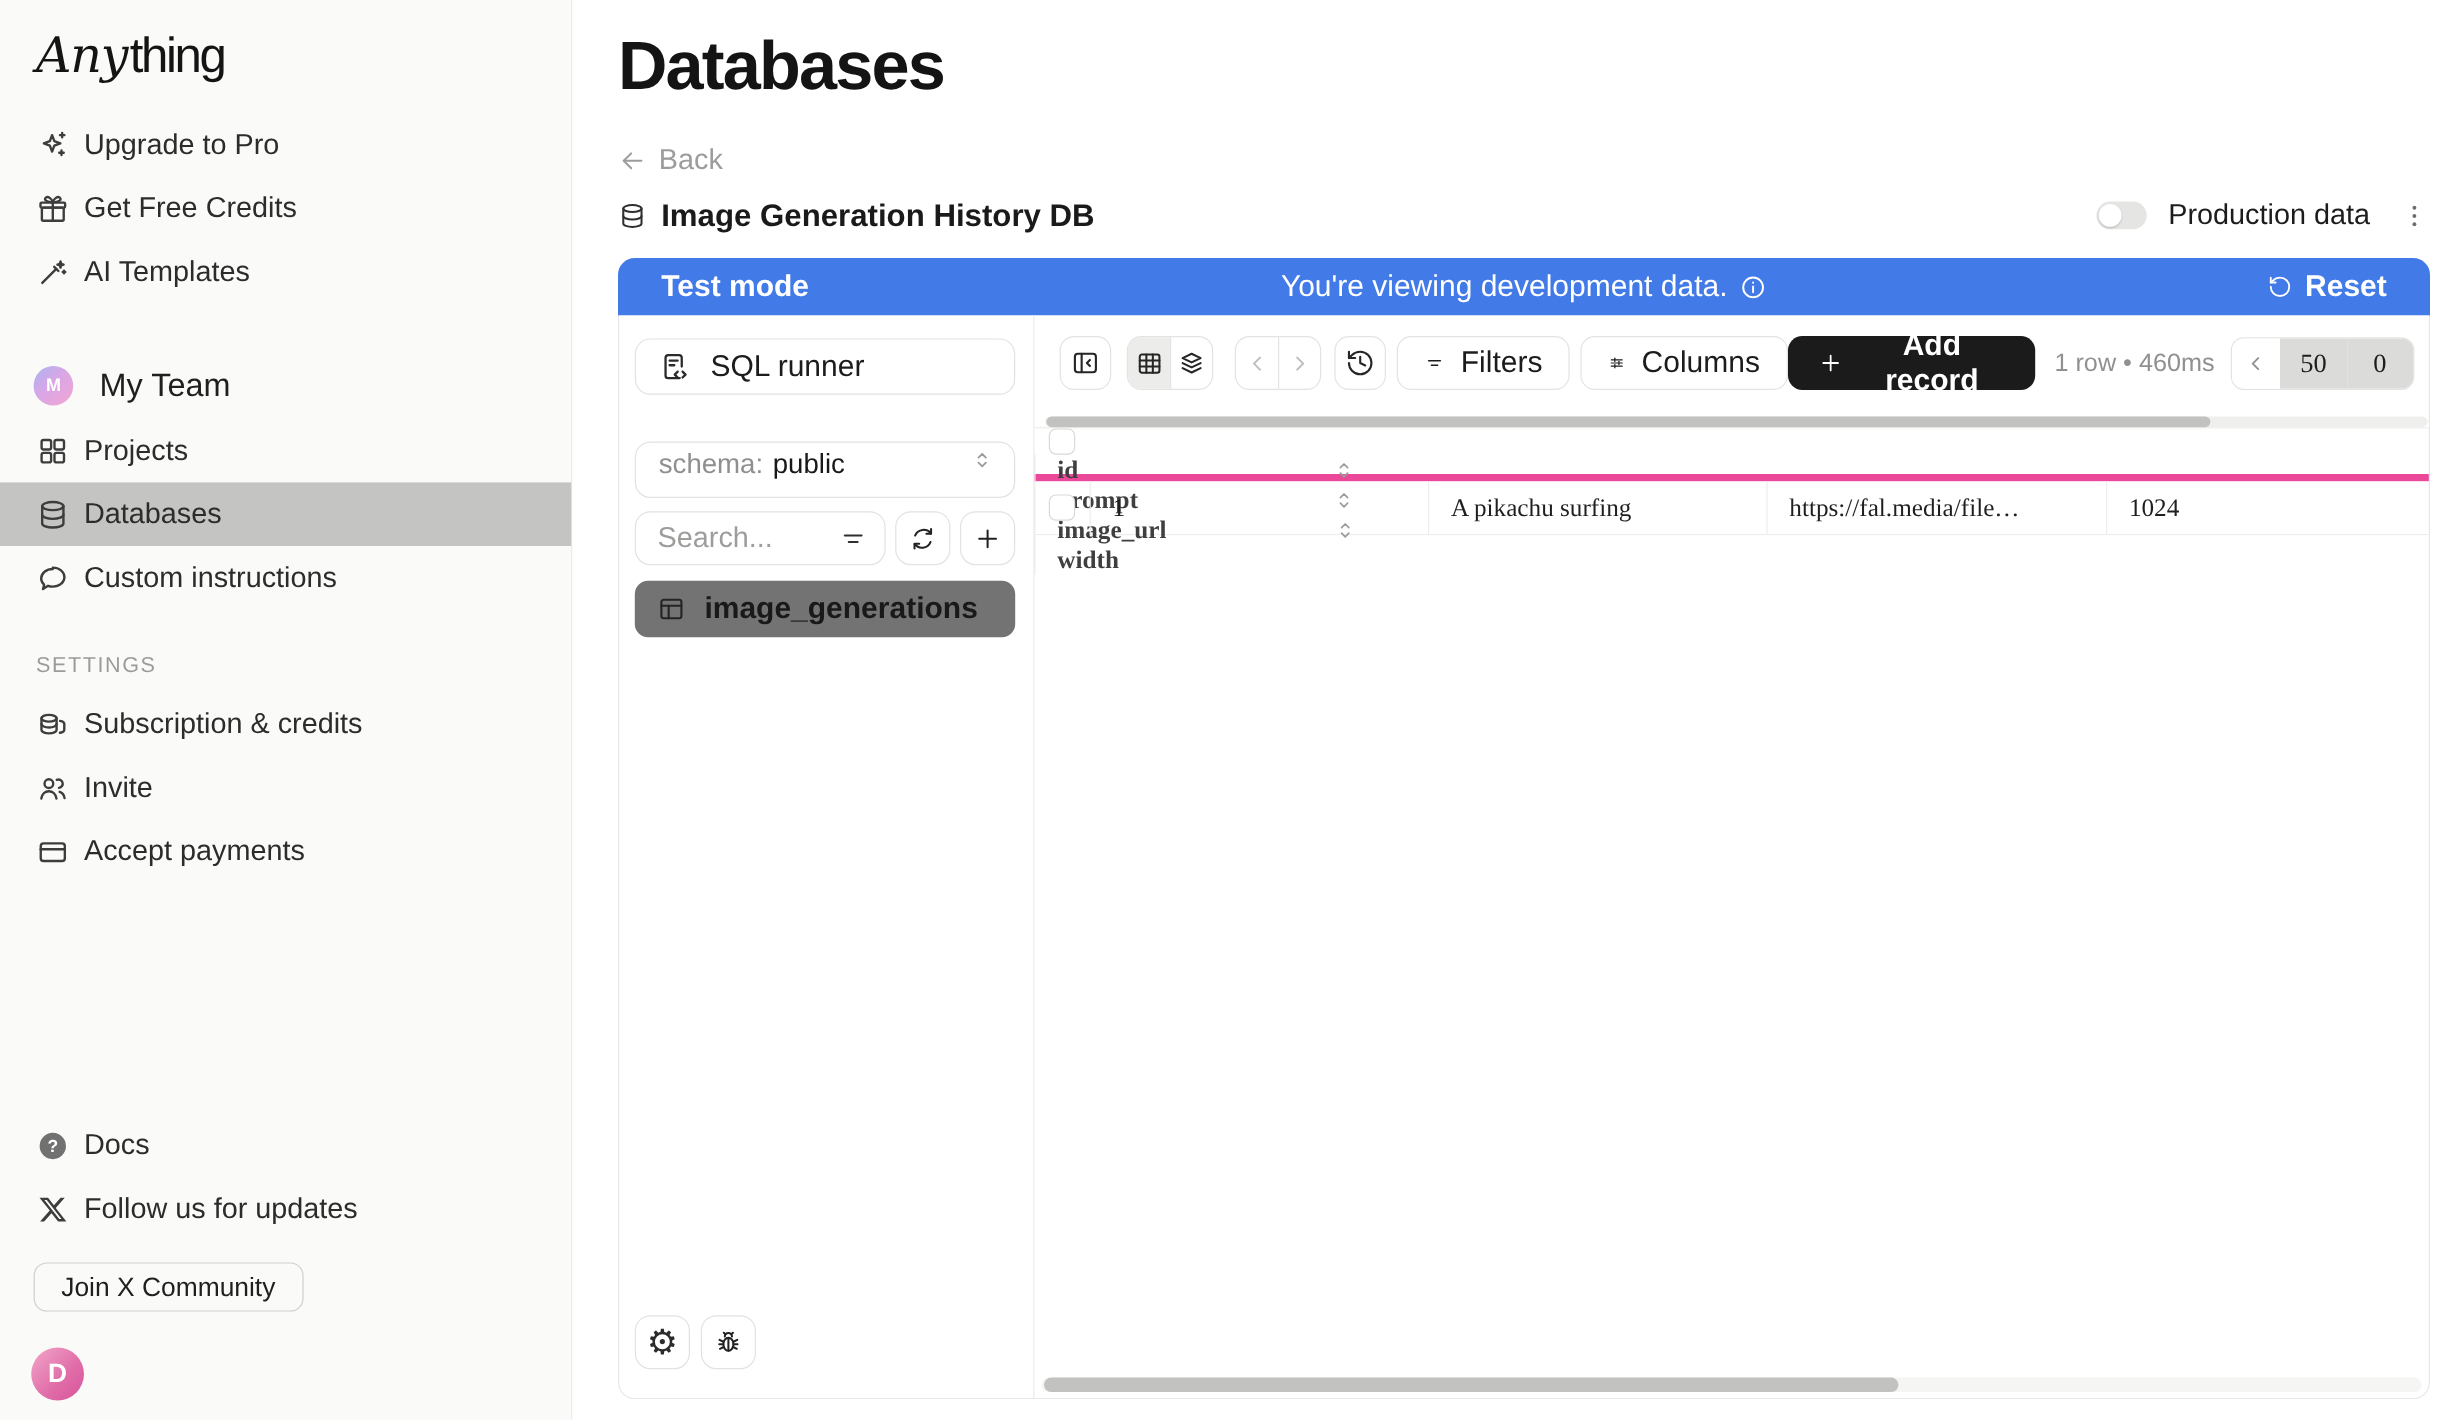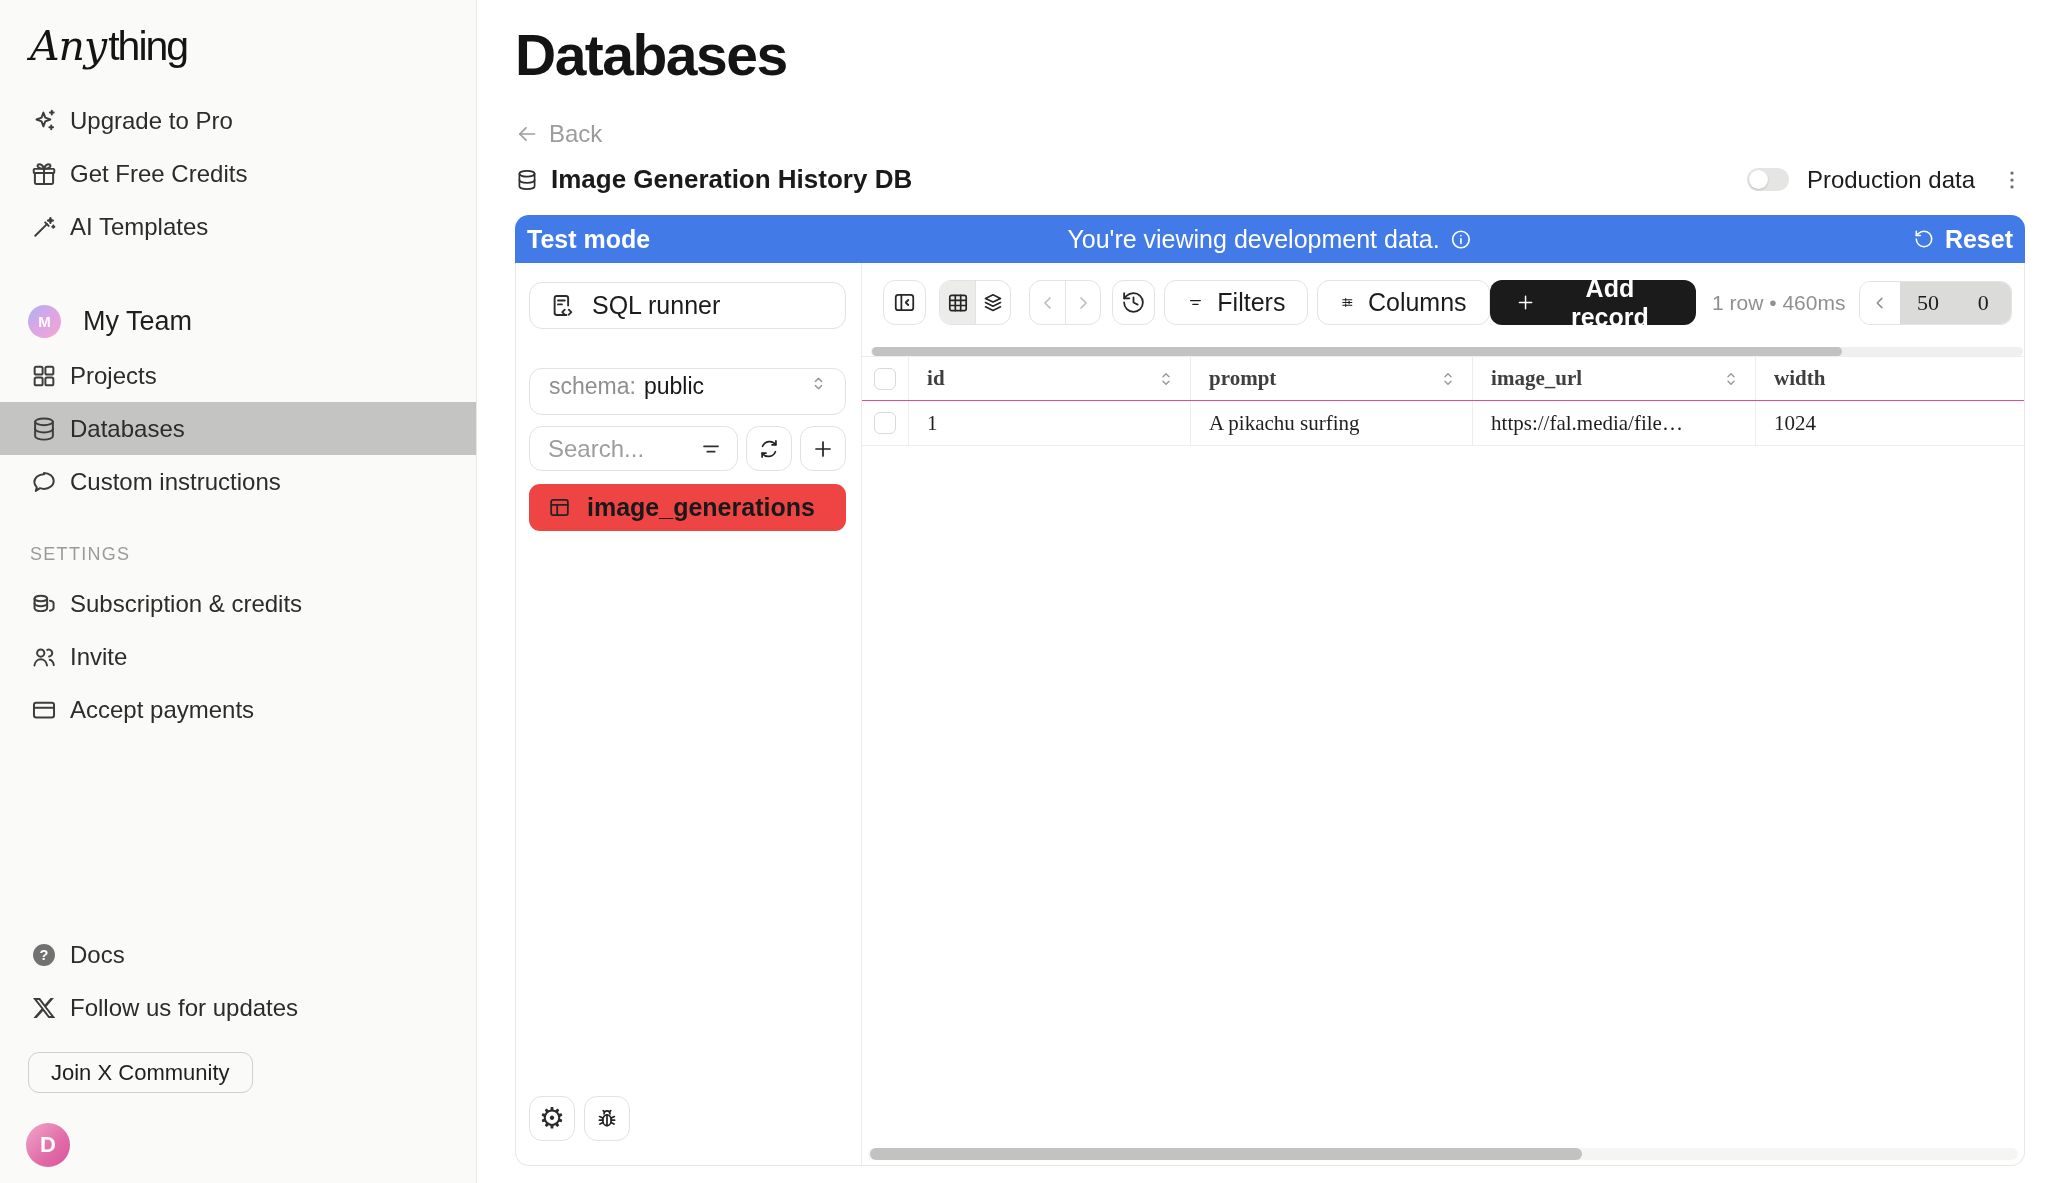--- a/index.html
+++ b/index.html
@@ -43,21 +43,21 @@
   .db-left .dicon { width:24px; height:24px; color:#2f2f2f; }
   .prod-right { display:flex; align-items:center; gap:18px; }
   .toggle { width:42px; height:23px; border-radius:12px; background:#E5E5E3; position:relative; }
   .toggle .knob { position:absolute; left:2px; top:2px; width:19px; height:19px; border-radius:50%; background:#fff; box-shadow:0 1px 2px rgba(0,0,0,.18); }
   .prod-label { font-size:24px; color:#1c1c1c; }
   .dots { width:26px; height:26px; color:#6e6e6e; margin-left:6px; }
 
   
   .card { margin-top:20px; width:1510px; }
   .banner { height:48px; background:#427AE8; border-radius:14px 14px 0 0; position:relative;
-    display:flex; align-items:center; color:#fff; font-size:25px; padding:0 12px; }
+    display:flex; align-items:center; color:#fff; font-size:25px; padding:0 36px; }
   .banner .bn-left { font-weight:600; }
   .banner .bn-center { position:absolute; left:50%; transform:translateX(-50%); display:flex; align-items:center; gap:10px; white-space:nowrap; }
   .banner .bn-center .iicon { width:23px; height:23px; }
   .banner .bn-right { margin-left:auto; display:flex; align-items:center; gap:10px; font-weight:600; }
   .banner .bn-right .ricon { width:22px; height:22px; }
 
   .card-body { height:903px; background:#fff; border:1px solid #E7E7E5; border-top:none;
     border-radius:0 0 14px 14px; display:flex; position:relative; }
 
   
@@ -72,21 +72,21 @@
   .schema-select .updown { margin-left:auto; width:21px; height:21px; color:#9a9a9a; }
   .search-row { margin-top:11px; display:flex; gap:8px; }
   .search-box { flex:1; height:45px; border:1.5px solid #E2E2E0; border-radius:13px; background:#fff;
     display:flex; align-items:center; padding:0 14px 0 18px; }
   .search-box input { border:none; outline:none; width:100%; font-size:24px; color:#1c1c1c; background:transparent; font-family:"Liberation Sans",sans-serif; }
   .search-box input::placeholder { color:#9D9D9B; }
   .search-box .ficon { width:24px; height:24px; color:#2f2f2f; flex:0 0 auto; }
   .sq-btn { width:46px; height:45px; border:1.5px solid #E2E2E0; border-radius:13px; background:#fff;
     display:flex; align-items:center; justify-content:center; color:#222; }
   .sq-btn .qicon { width:24px; height:24px; }
-  .table-chip { margin-top:13px; width:100%; height:47px; border-radius:11px; background:#ef4444;
+  .table-chip { margin-top:13px; width:100%; height:47px; border-radius:11px; background:#737373;
     display:flex; align-items:center; gap:15px; padding:0 18px; font-size:25px; font-weight:700; color:#191919; }
   .table-chip .chicon { width:25px; height:25px; color:#242424; }
   .tools-bottom { position:absolute; left:13px; bottom:24px; display:flex; gap:9px; }
   .gear-glyph { font-family:"DejaVu Sans", sans-serif; font-size:29px; line-height:1; color:#2b2b2b; }
 
   
   .grid-area { flex:1; position:relative; padding-top:17px; }
   .gtoolbar { display:flex; align-items:center; padding:0 12px 0 21px; height:45px; }
   .gt-btn { height:45px; min-width:43px; border:1.5px solid #E3E3E1; border-radius:12px; background:#fff;
     display:flex; align-items:center; justify-content:center; color:#262626; }
@@ -106,21 +106,21 @@
   .pager .pg-prev { width:43px; display:flex; align-items:center; justify-content:center; color:#8f8f8f; background:#fff; }
   .pager .pg-prev .gicon { width:22px; height:22px; }
   .pager .pg-num { width:60px; display:flex; align-items:center; justify-content:center;
     background:#DBDBD9; font-size:22px; color:#1c1c1c; }
 
   .hscroll-top { margin:22px 1px 0 9px; height:9px; border-radius:5px; background:#EFEFED; position:relative; }
   .hscroll-top .thumb { position:absolute; left:1px; top:0; height:9px; width:970px; border-radius:5px; background:#C2C2C0; }
 
   .dtable { margin-top:0; }
   .trow { display:flex; height:45px; align-items:stretch; }
-  .thead { border-top:1px solid #EDEDEB; border-bottom:1px solid #ec4899; }
+  .thead { border-top:1px solid #EDEDEB; border-bottom:6px solid #ec4899;flex-direction:column; }
   .tbody-row { border-bottom:1px solid #EDEDEB; height:45px; }
   .col-cb { width:46px; display:flex; align-items:center; justify-content:center; }
   .col { border-left:1px solid #EDEDEB; display:flex; align-items:center; padding:0 14px 0 18px; }
   .col-id { width:282px; } .col-prompt { width:282px; } .col-url { width:283px; } .col-width { flex:1; }
   .hcell { justify-content:space-between; font-size:21px; font-weight:700; color:#3f3f3f; }
   .hcell .sort { width:20px; height:20px; color:#9a9a9a; flex:0 0 auto; }
   .dcell { font-size:21px; color:#1f1f1f; white-space:nowrap; overflow:hidden; }
   .cbx { width:22px; height:22px; border:1.5px solid #D9D9D7; border-radius:6px; background:#fff; }
 
   .hscroll-bottom { position:absolute; left:6px; right:6px; bottom:5px; height:12px; border-radius:6px; background:#F5F5F3; }

